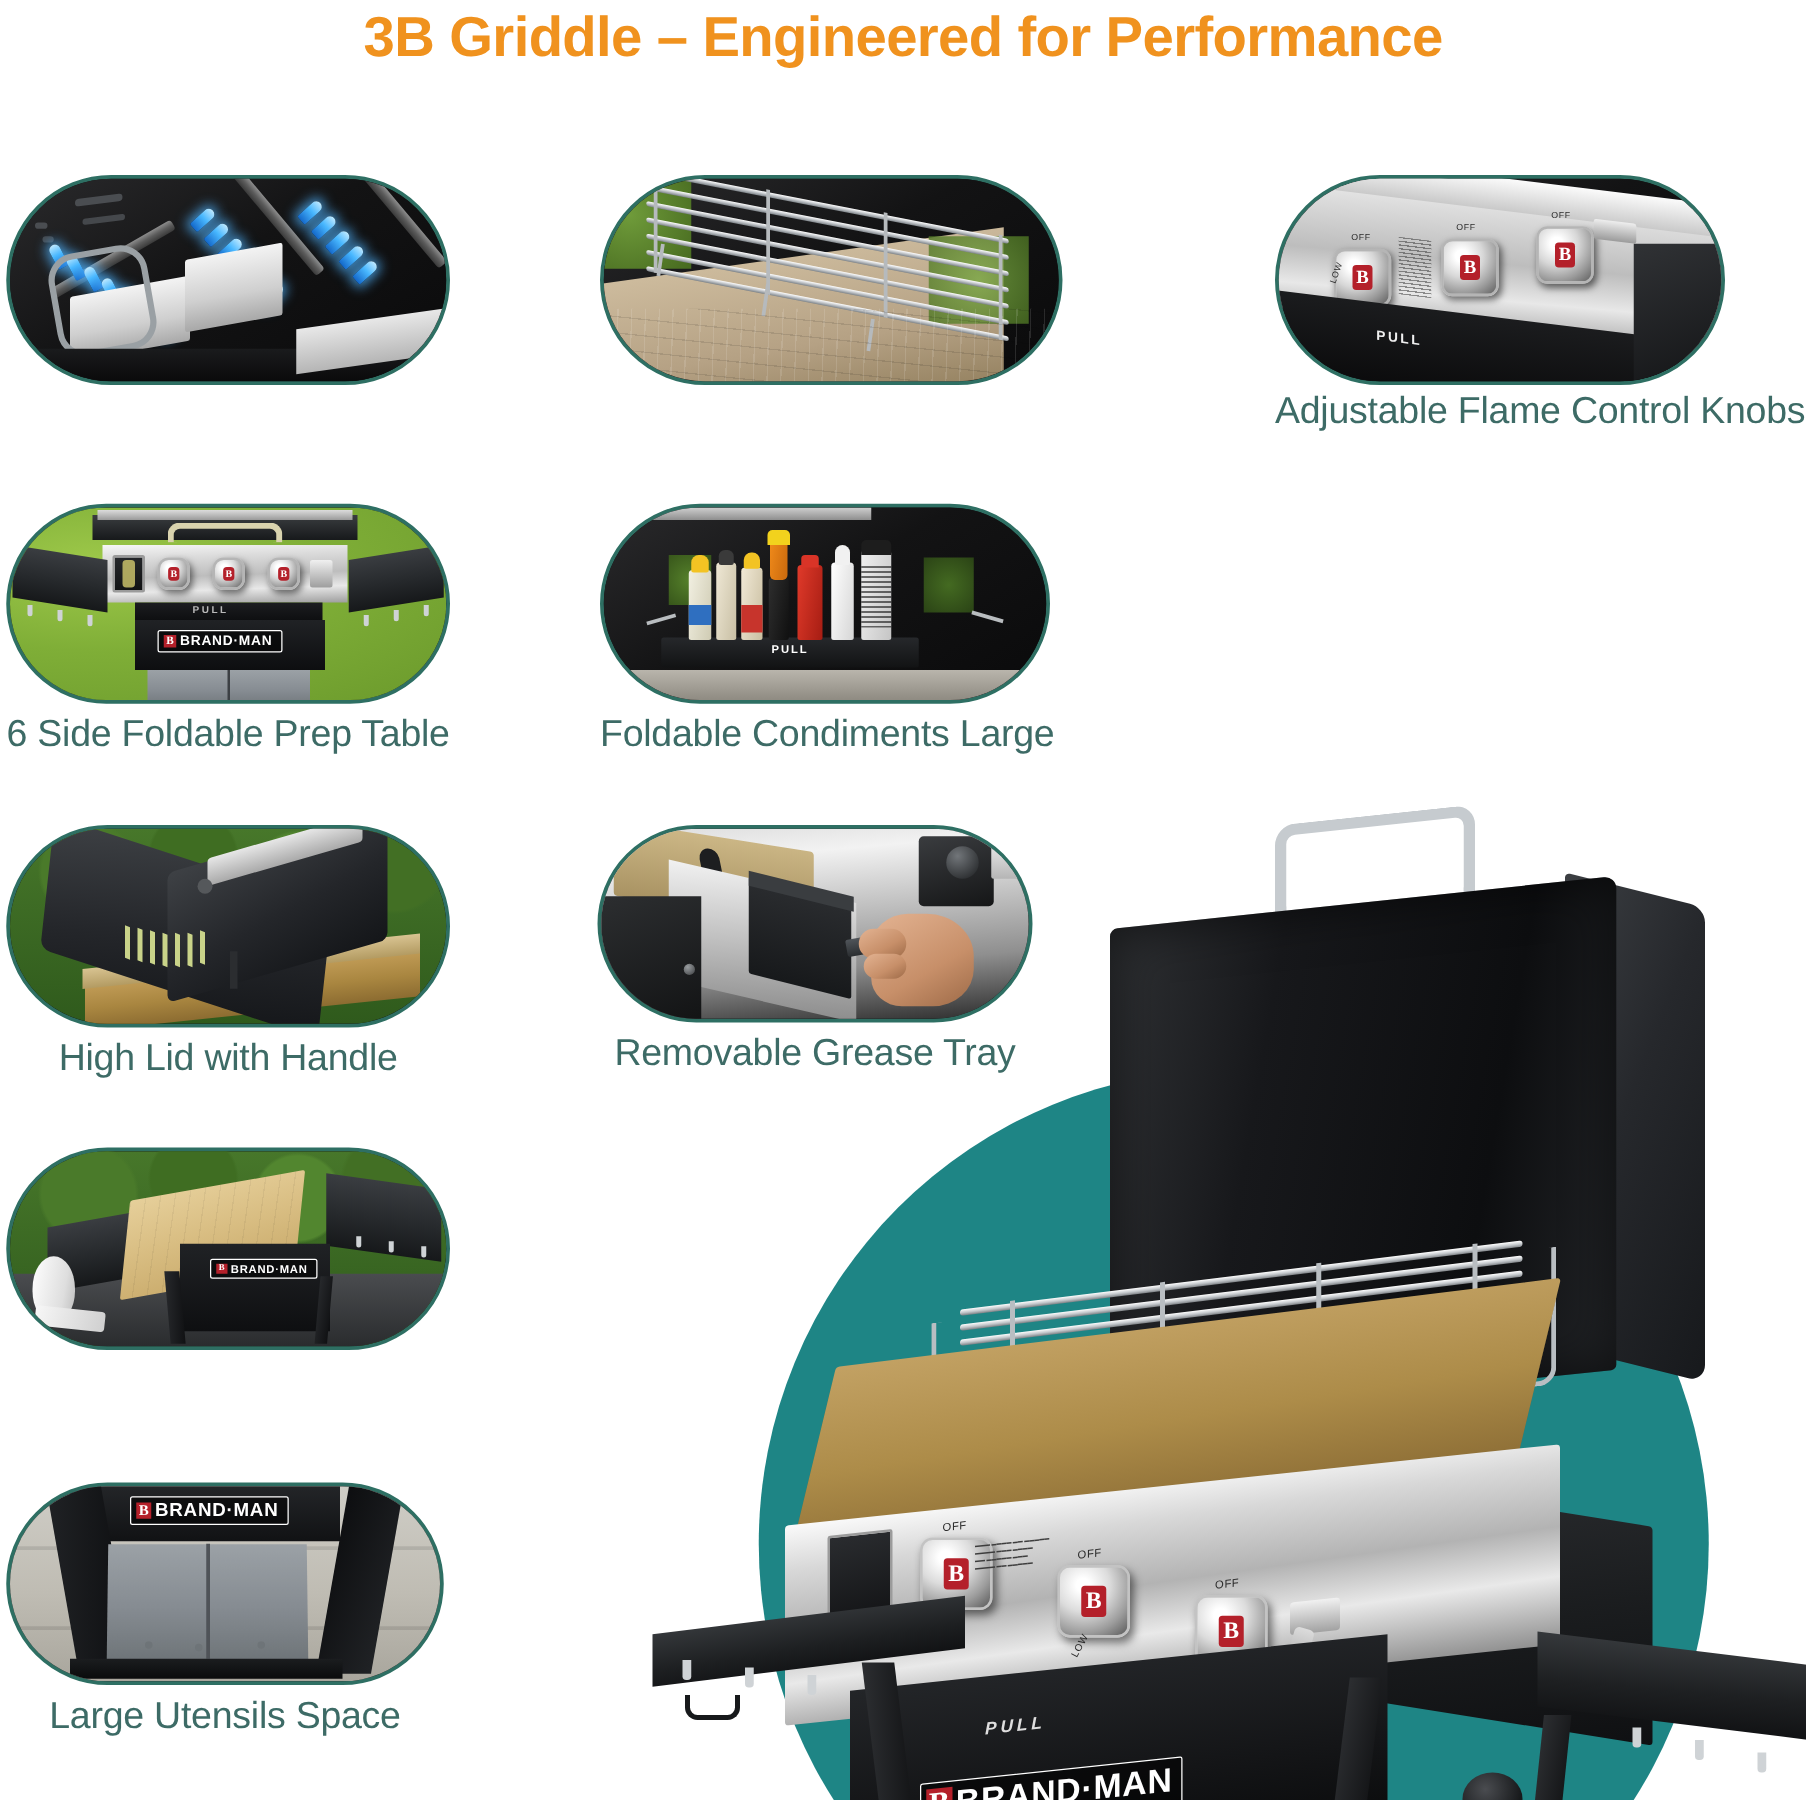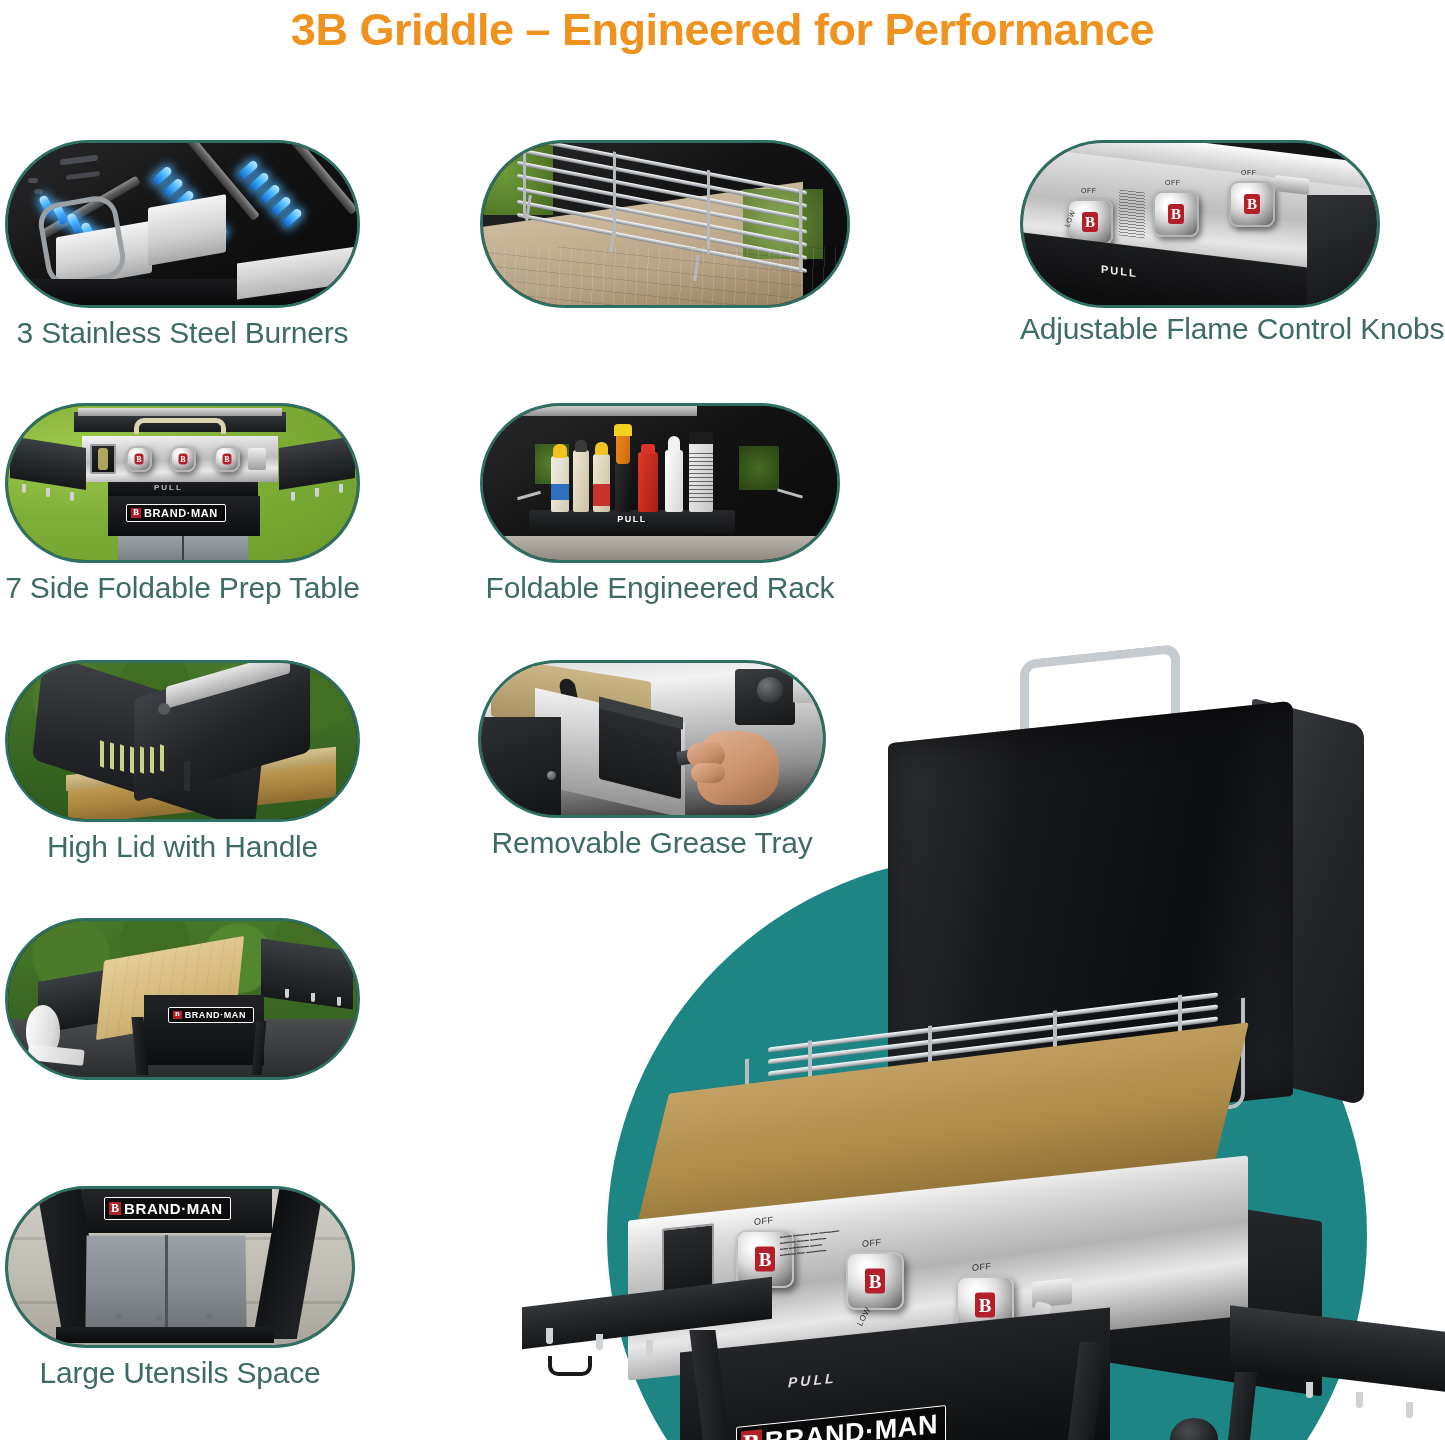--- a/index.html
+++ b/index.html
@@ -477,21 +477,20 @@
       <div class="flame" style="left:280px;top:64px;height:21px;transform:rotate(48deg);"></div>
 
       <div class="steel-plate" style="left:48px;top:86px;width:96px;height:52px;transform:skewY(-10deg);"></div>
       <div class="steel-plate" style="left:140px;top:58px;width:78px;height:58px;transform:skewY(-10deg);"></div>
 
       <div style="position:absolute;left:34px;top:56px;width:80px;height:84px;border:5px solid #9aa0a4;border-radius:22px;transform:rotate(-10deg);"></div>
 
       <div style="position:absolute;left:0;bottom:0;width:100%;height:26px;background:linear-gradient(180deg,#1a1b1d,#0a0a0b);"></div>
       <div style="position:absolute;right:0;bottom:14px;width:120px;height:36px;background:linear-gradient(180deg,#e8e8e8,#b5b5b5);transform:skewY(-8deg);"></div>
     </div>
-    <div class="card-caption" style="top:176px;">3 Stainless Steel Burners</div>
   </div>
 
   <div class="feature-card" style="left:480px; top:140px; width:370px; height:168px;">
     <div class="card-media">
       <div class="scene scene-dark"></div>
 
       <div style="position:absolute;left:-10px;top:62px;width:330px;height:120px;background:linear-gradient(178deg,#cdbb9d,#b5a184 60%,#978463);transform:skewY(-8deg);"></div>
 
       <div style="position:absolute;left:0;top:0;width:70px;height:72px;background:radial-gradient(circle at 30% 40%,#6f9b3a,#46691f);"></div>
       <div style="position:absolute;right:24px;top:46px;width:80px;height:70px;background:radial-gradient(circle at 50% 50%,#7aa844,#4d7423);opacity:.8;"></div>
@@ -591,21 +590,21 @@
 
       <div style="position:absolute;left:100px;top:90px;width:152px;height:40px;background:linear-gradient(180deg,#202225,#0d0e10);"></div>
       <div class="brandman" style="left:118px;top:98px;">
         <span class="bm-b" style="font-size:9px;">B</span>
         <span class="bm-text" style="font-size:11px;">BRAND·MAN</span>
       </div>
 
       <div class="storage-panel" style="left:110px;top:130px;width:130px;height:30px;"></div>
       <div style="position:absolute;left:174px;top:130px;width:2px;height:30px;background:#3c4044;"></div>
     </div>
-    <div class="card-caption" style="top:168px;">7 Side Foldable Prep Table</div>
+    <div class="card-caption" style="top:168px;">6 Side Foldable Prep Table</div>
   </div>
 
   <div class="feature-card" style="left:480px; top:403px; width:360px; height:160px;">
     <div class="card-media">
       <div class="scene scene-dark"></div>
       <div style="position:absolute;left:34px;top:0;width:180px;height:10px;background:linear-gradient(180deg,#cfcfcf,#8e8e8e);"></div>
 
       <div style="position:absolute;left:52px;top:38px;width:34px;height:40px;background:radial-gradient(circle,#5c8c2c,#3a5c1a);opacity:.9;"></div>
       <div style="position:absolute;right:58px;top:40px;width:40px;height:44px;background:radial-gradient(circle,#4d7a24,#2f4c16);opacity:.85;"></div>
 
@@ -635,21 +634,21 @@
 
       <div class="bottle" style="left:182px;top:44px;width:18px;height:62px;background:linear-gradient(100deg,#ffffff,#d6d6d6);"></div>
       <div class="bottle-cap" style="left:185px;top:30px;width:12px;height:16px;background:#f1f1f1;border-radius:6px 6px 2px 2px;"></div>
 
       <div class="bottle" style="left:206px;top:34px;width:24px;height:72px;background:linear-gradient(100deg,#f0f0f0,#c5c5c5);"></div>
       <div class="bottle-cap" style="left:206px;top:26px;width:24px;height:12px;background:#1d1d1d;border-radius:4px 4px 0 0;"></div>
       <div style="position:absolute;left:206px;top:46px;width:24px;height:50px;background:repeating-linear-gradient(0deg,rgba(0,0,0,.55) 0 1px,transparent 1px 4px);"></div>
 
       <div style="position:absolute;left:0;bottom:0;width:100%;height:24px;background:linear-gradient(180deg,#b9b5ac,#8f8b82);"></div>
     </div>
-    <div class="card-caption" style="top:168px;">Foldable Engineered Rack</div>
+    <div class="card-caption" style="top:168px;">Foldable Condiments Large</div>
   </div>
 
 
   <div class="feature-card" style="left:478px; top:660px; width:348px; height:158px;">
     <div class="card-media">
       <div class="scene scene-steel"></div>
 
       <div style="position:absolute;left:10px;top:6px;width:160px;height:60px;background:linear-gradient(178deg,#cdb887,#a58f5f);transform:skewY(9deg);border-radius:3px;"></div>
       <div style="position:absolute;left:80px;top:16px;width:16px;height:30px;border-radius:10px;background:#1d1e20;transform:skewY(9deg) rotate(-12deg);"></div>
 

